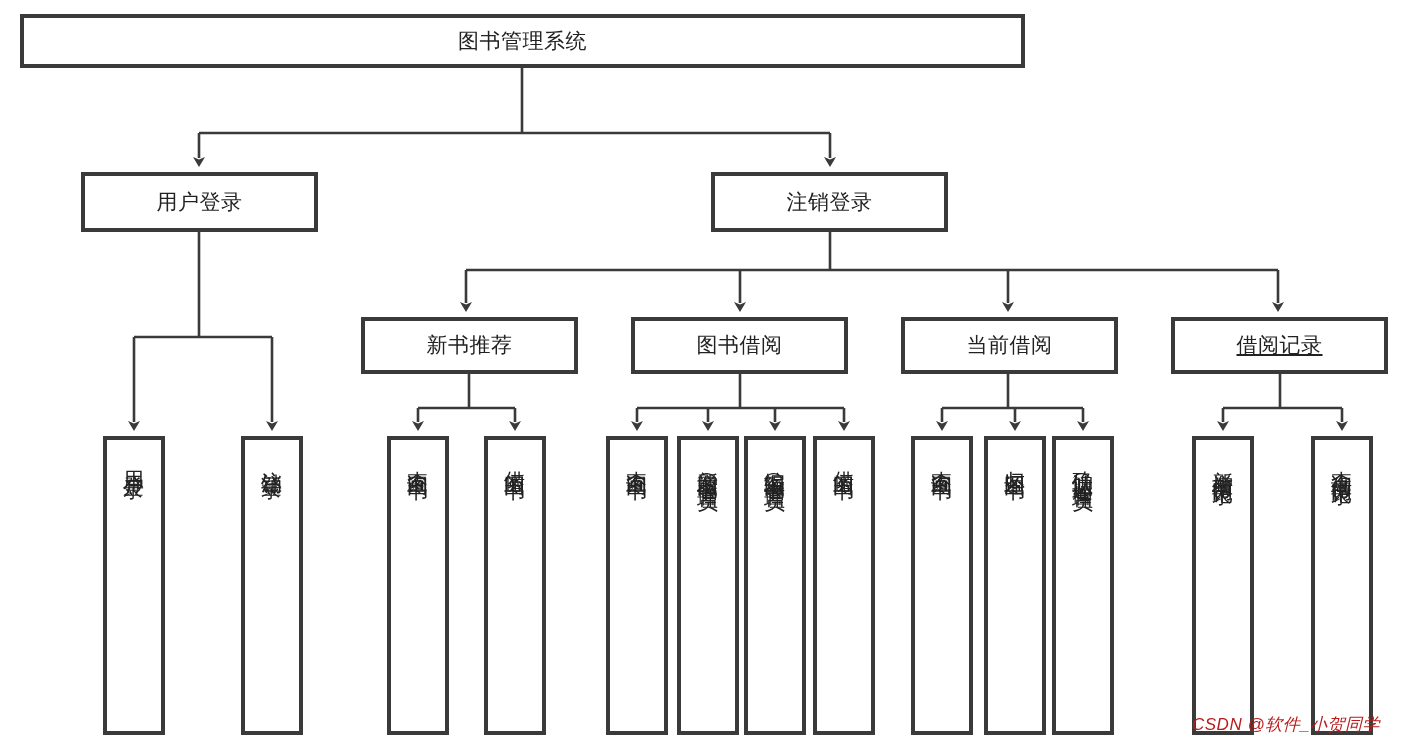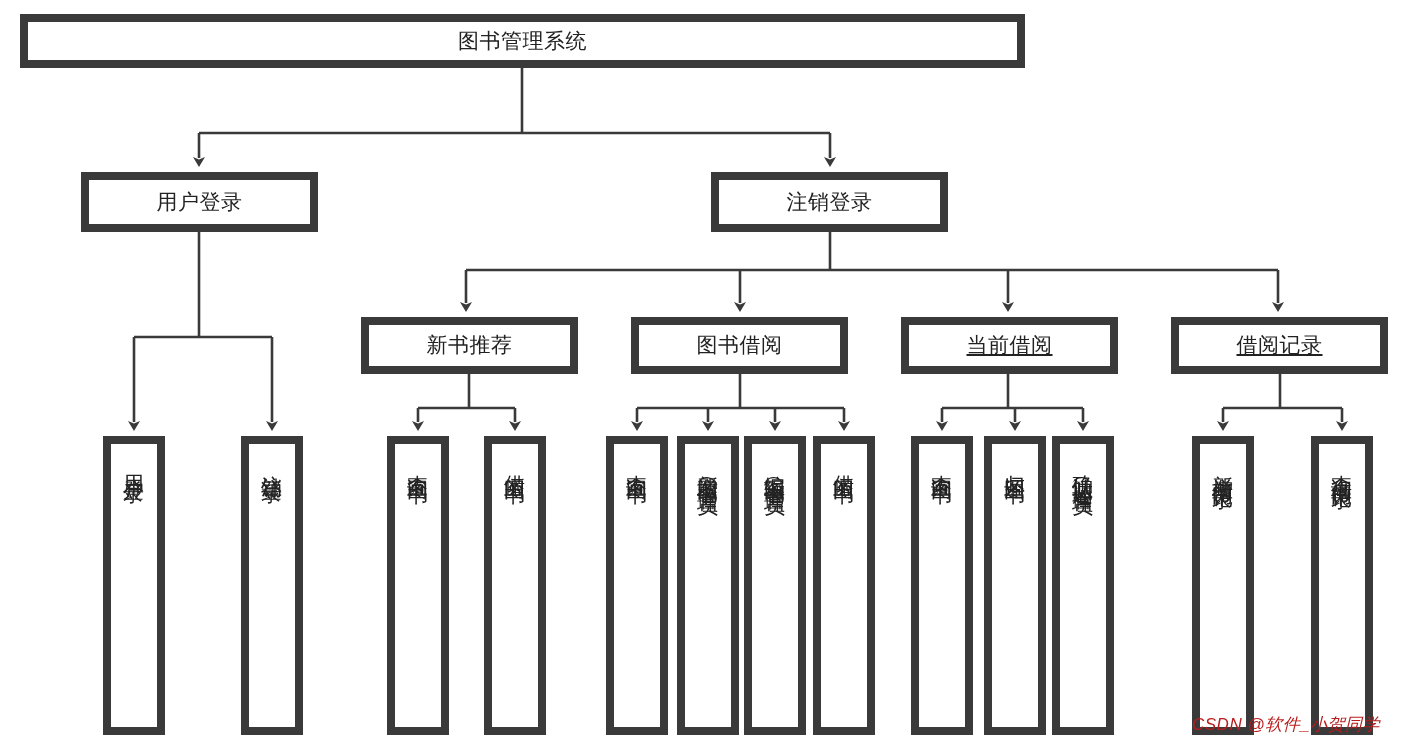--- a/index.html
+++ b/index.html
@@ -22,21 +22,21 @@
     position: absolute;
     left: 0;
     top: 0;
     width: 1405px;
     height: 747px;
   }
   .node {
     position: absolute;
     box-sizing: border-box;
     background: #ffffff;
-    border: 8px solid #f97316;
+    border: 4px solid #f97316;
     display: flex;
     align-items: center;
     justify-content: center;
     color: #222222;
   }
   .node-label {
     display: block;
     text-align: center;
     letter-spacing: 0.5px;
     color: #222222;
@@ -136,21 +136,21 @@
   <div class="node horizontal" style="left: 711px; top: 172px; width: 237px; height: 60px; border-color: rgb(58, 58, 58); background: rgb(255, 255, 255);">
     <span class="node-label" style="color: rgb(34, 34, 34);">注销登录</span>
   </div>
 
   <div class="node horizontal" style="left: 361px; top: 317px; width: 217px; height: 57px; border-color: rgb(58, 58, 58); background: rgb(255, 255, 255);">
     <span class="node-label" style="color: rgb(34, 34, 34);">新书推荐</span>
   </div>
   <div class="node horizontal" style="left: 631px; top: 317px; width: 217px; height: 57px; border-color: rgb(58, 58, 58); background: rgb(255, 255, 255);">
     <span class="node-label" style="color: rgb(34, 34, 34);">图书借阅</span>
   </div>
-  <div class="node horizontal" style="left: 901px; top: 317px; width: 217px; height: 57px; border-color: rgb(58, 58, 58); background: rgb(255, 255, 255); text-decoration: underline;">
+  <div class="node horizontal" style="left: 901px; top: 317px; width: 217px; height: 57px; border-color: rgb(58, 58, 58); background: rgb(255, 255, 255);">
     <span class="node-label" style="color: rgb(34, 34, 34);">当前借阅</span>
   </div>
   <div class="node horizontal" style="left: 1171px; top: 317px; width: 217px; height: 57px; border-color: rgb(58, 58, 58); background: rgb(255, 255, 255); text-decoration: underline;">
     <span class="node-label" style="color: rgb(34, 34, 34);">借阅记录</span>
   </div>
 
   <div class="node vertical" style="left: 103px; top: 436px; width: 62px; height: 299px; border-color: rgb(58, 58, 58); background: rgb(255, 255, 255);">
     <span class="node-label" style="color: rgb(34, 34, 34);">用户登录</span>
   </div>
   <div class="node vertical" style="left: 241px; top: 436px; width: 62px; height: 299px; border-color: rgb(58, 58, 58); background: rgb(255, 255, 255);">

